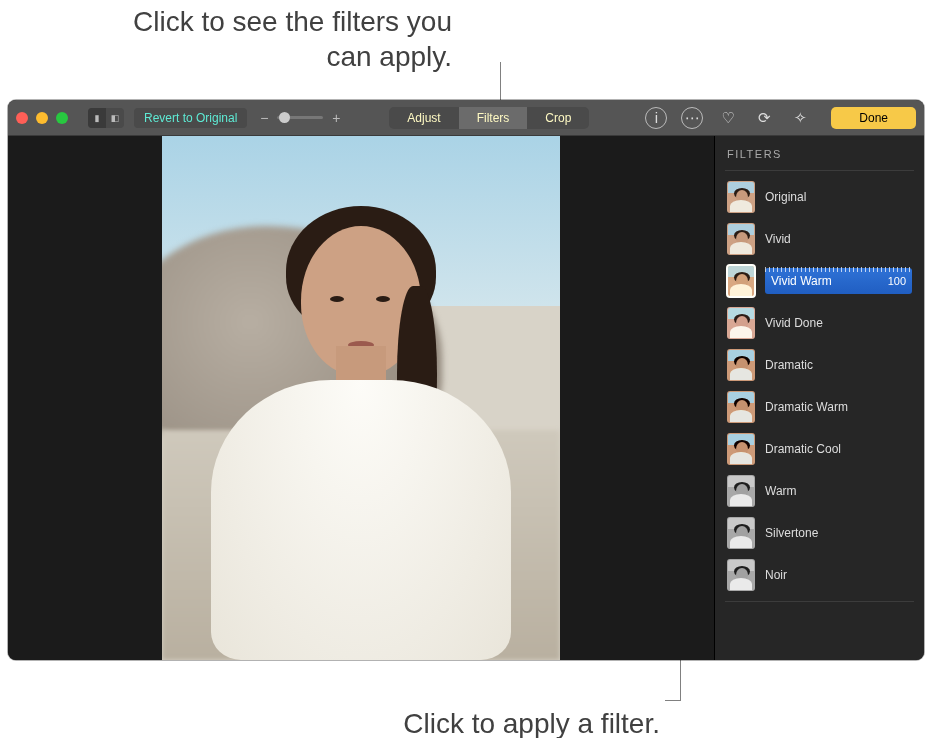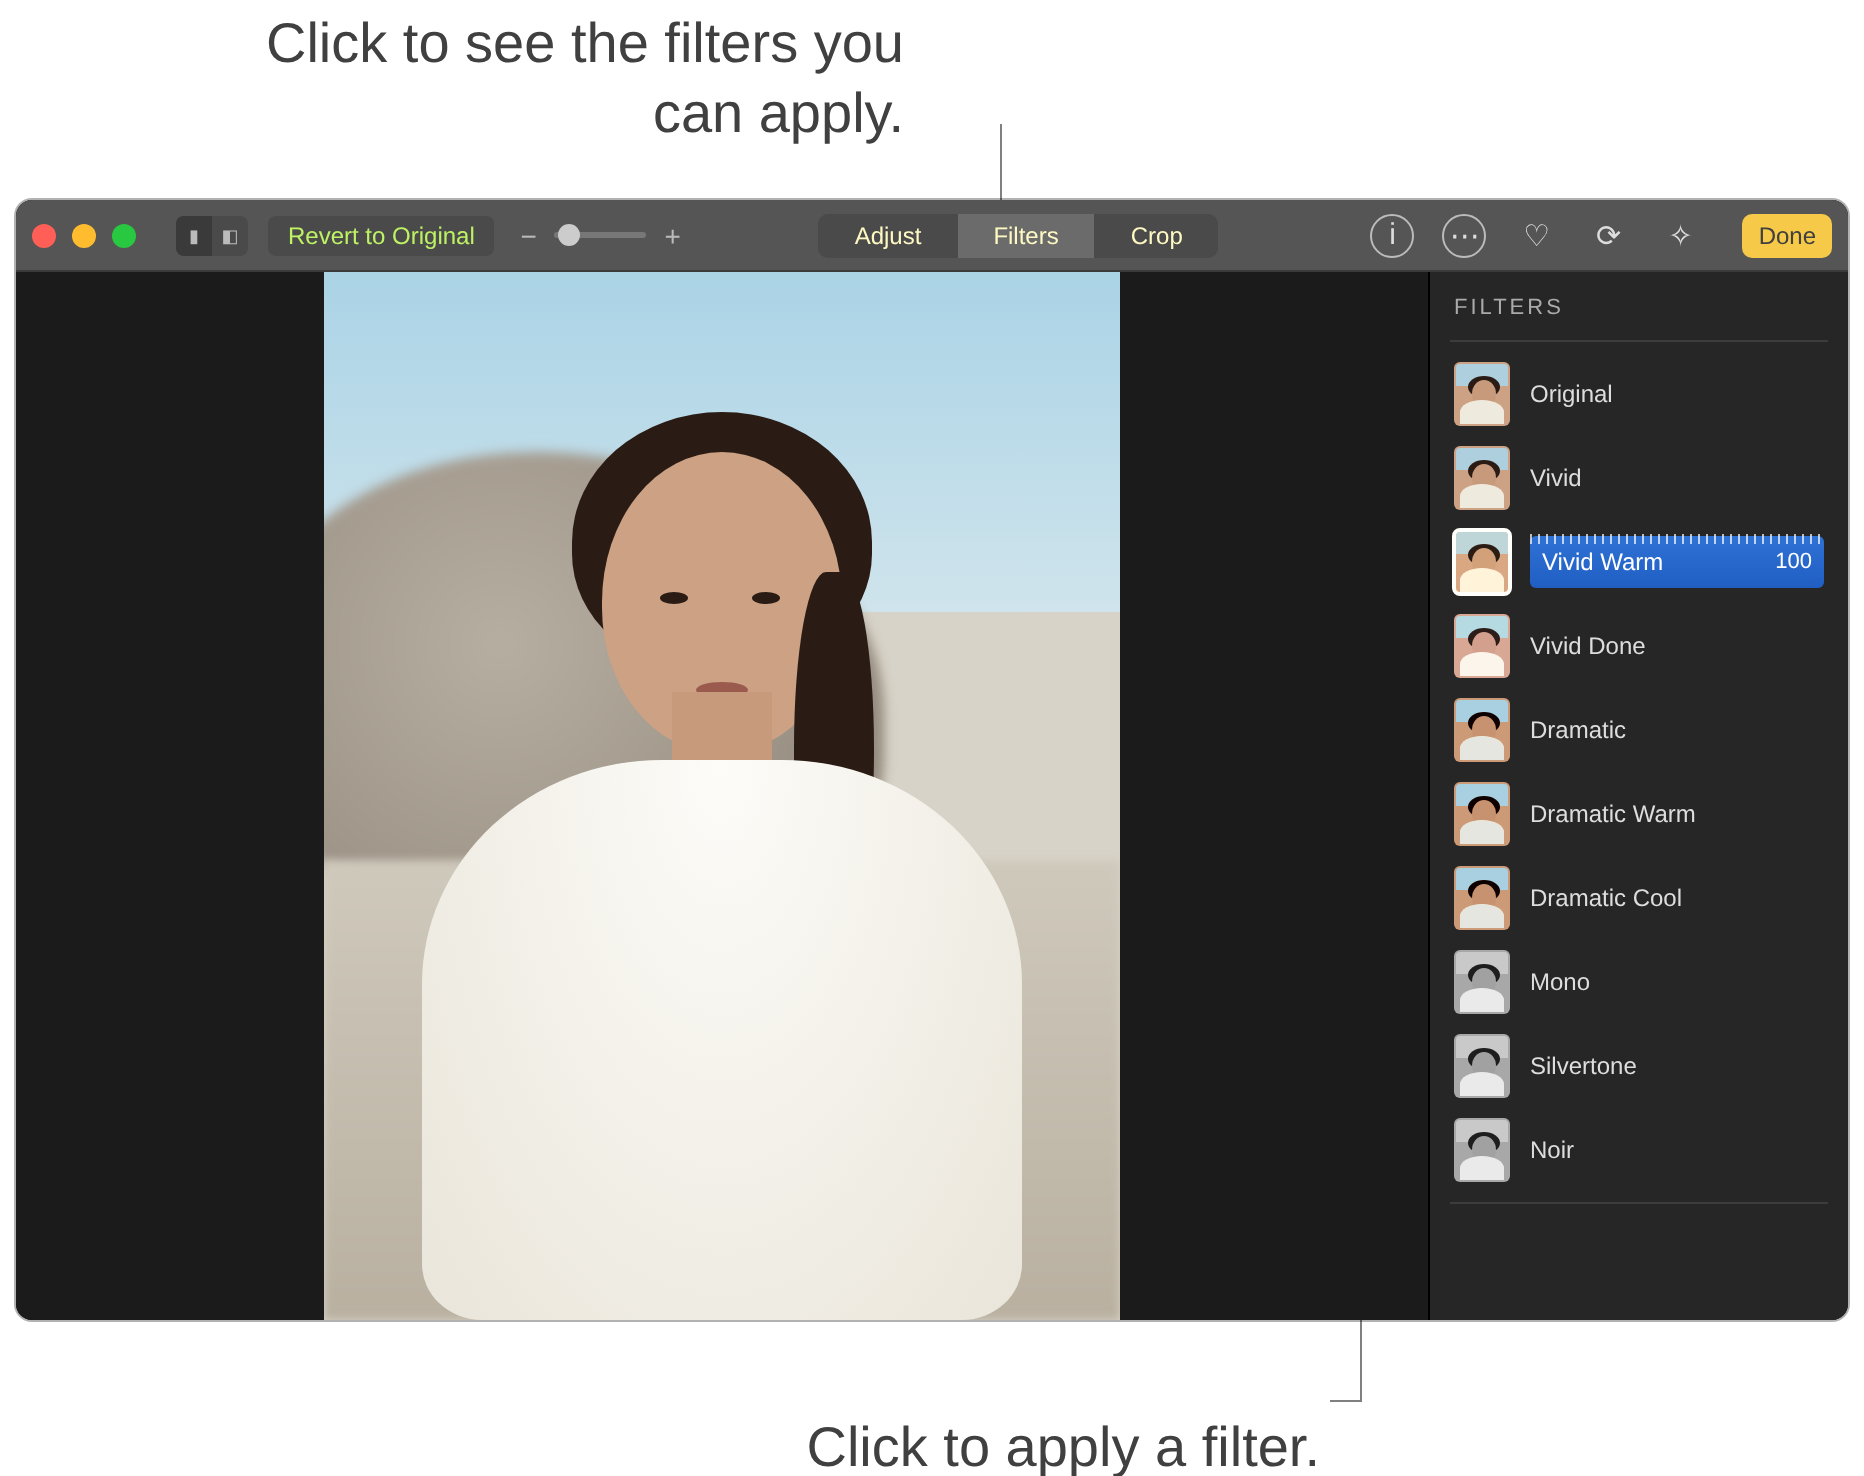--- a/index.html
+++ b/index.html
@@ -80,21 +80,21 @@
     display: flex; background: #4a4a4a; border-radius: 4px; overflow: hidden;
     height: 20px;
   }
   .view-toggle span {
     width: 18px; display: flex; align-items: center; justify-content: center;
     color: #bbb; font-size: 9px;
   }
   .view-toggle span:first-child { background: #3a3a3a; }
 
   .revert-btn {
-    background: #4a4a4a; color: #bef264;
+    background: #4a4a4a; color: #5eead4;
     padding: 3px 10px; border-radius: 4px; font-size: 12px;
     border: none;
   }
 
   .zoom-group { display: flex; align-items: center; gap: 6px; color: #bbb; }
   .zoom-sign { width: 14px; text-align: center; font-size: 14px; }
   .zoom-track {
     width: 46px; height: 3px; background: #777; border-radius: 2px;
     position: relative;
   }
@@ -115,22 +115,22 @@
   }
   .mode-seg button.active { background: #6b6b6b; }
 
   .tool-icons { display: flex; gap: 14px; align-items: center; margin-left: 10px; }
   .ticon {
     width: 22px; height: 22px; display: flex; align-items: center; justify-content: center;
     color: #ddd; font-size: 15px; border: 1.4px solid #bbb; border-radius: 50%;
   }
   .ticon.nob { border: none; }
   .done-btn {
-    background: #f7c948; color: #404040; border: none;
-    padding: 4px 8px; border-radius: 5px; font-size: 12px; font-weight: 500;
+    background: #f7c948; color: #000000; border: none;
+    padding: 4px 28px; border-radius: 5px; font-size: 12px; font-weight: 500;
     margin-left: 6px;
   }
 
   
   .main { display: flex; height: calc(100% - 36px); }
   .canvas {
     flex: 1; background: #1b1b1b;
     display: flex; align-items: flex-start; justify-content: center;
     padding: 0;
   }
@@ -395,21 +395,21 @@
             </div>
             <span class="label">Dramatic Cool</span>
           </div>
           <div class="filter-row">
             <div class="thumb bw">
               <div class="tsky"></div>
               <div class="thair"></div>
               <div class="thead"></div>
               <div class="tbody"></div>
             </div>
-            <span class="label">Mono</span>
+            <span class="label">Warm</span>
           </div>
           <div class="filter-row">
             <div class="thumb bw">
               <div class="tsky"></div>
               <div class="thair"></div>
               <div class="thead"></div>
               <div class="tbody"></div>
             </div>
             <span class="label">Silvertone</span>
           </div>

